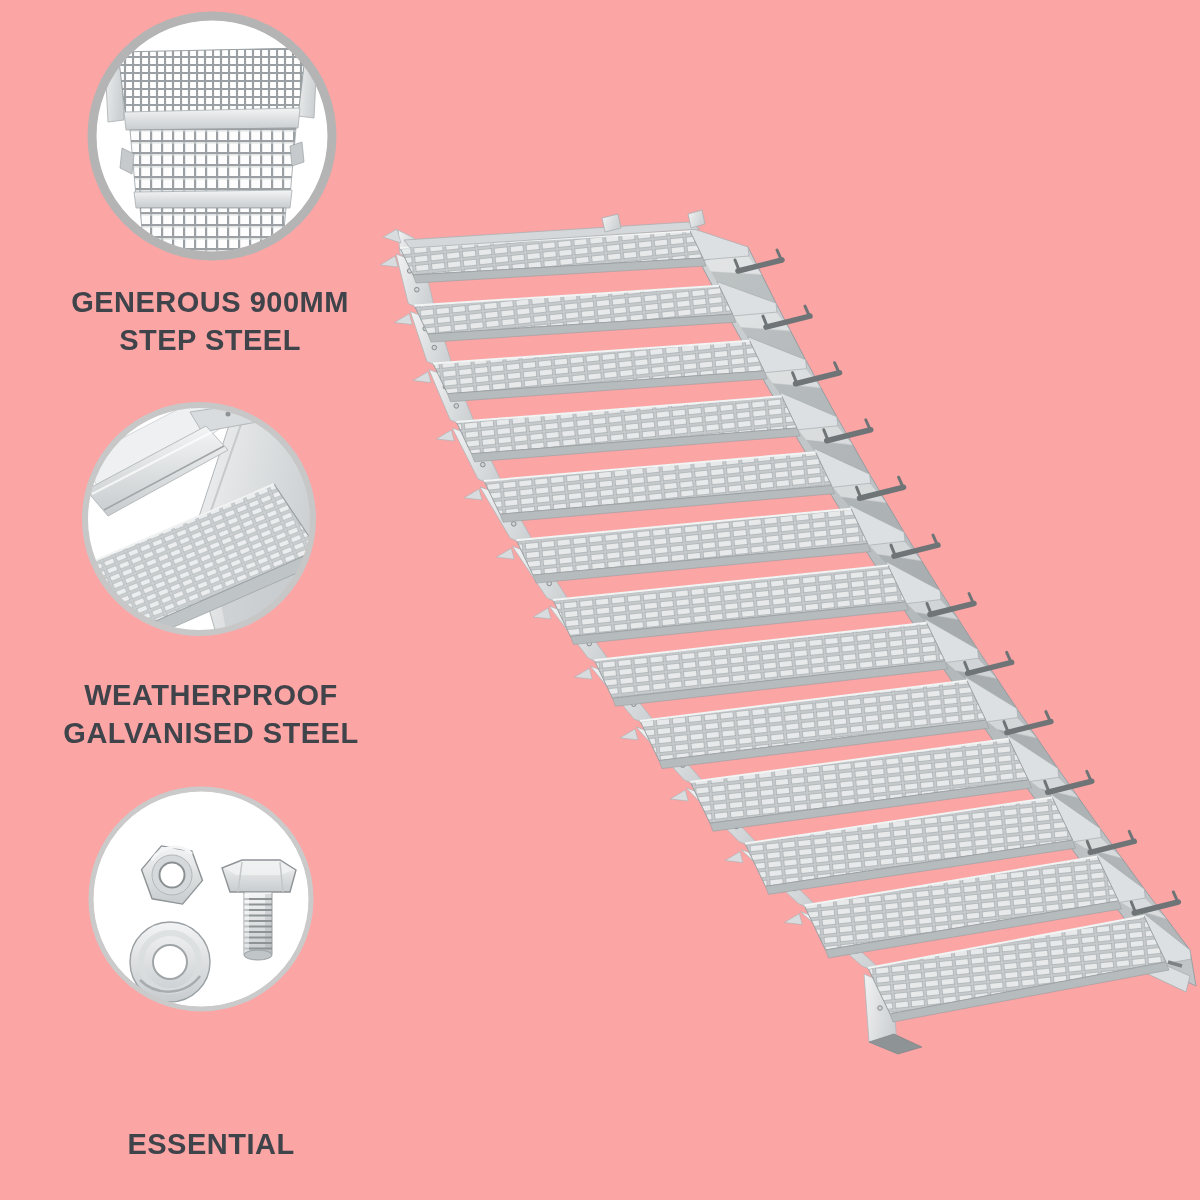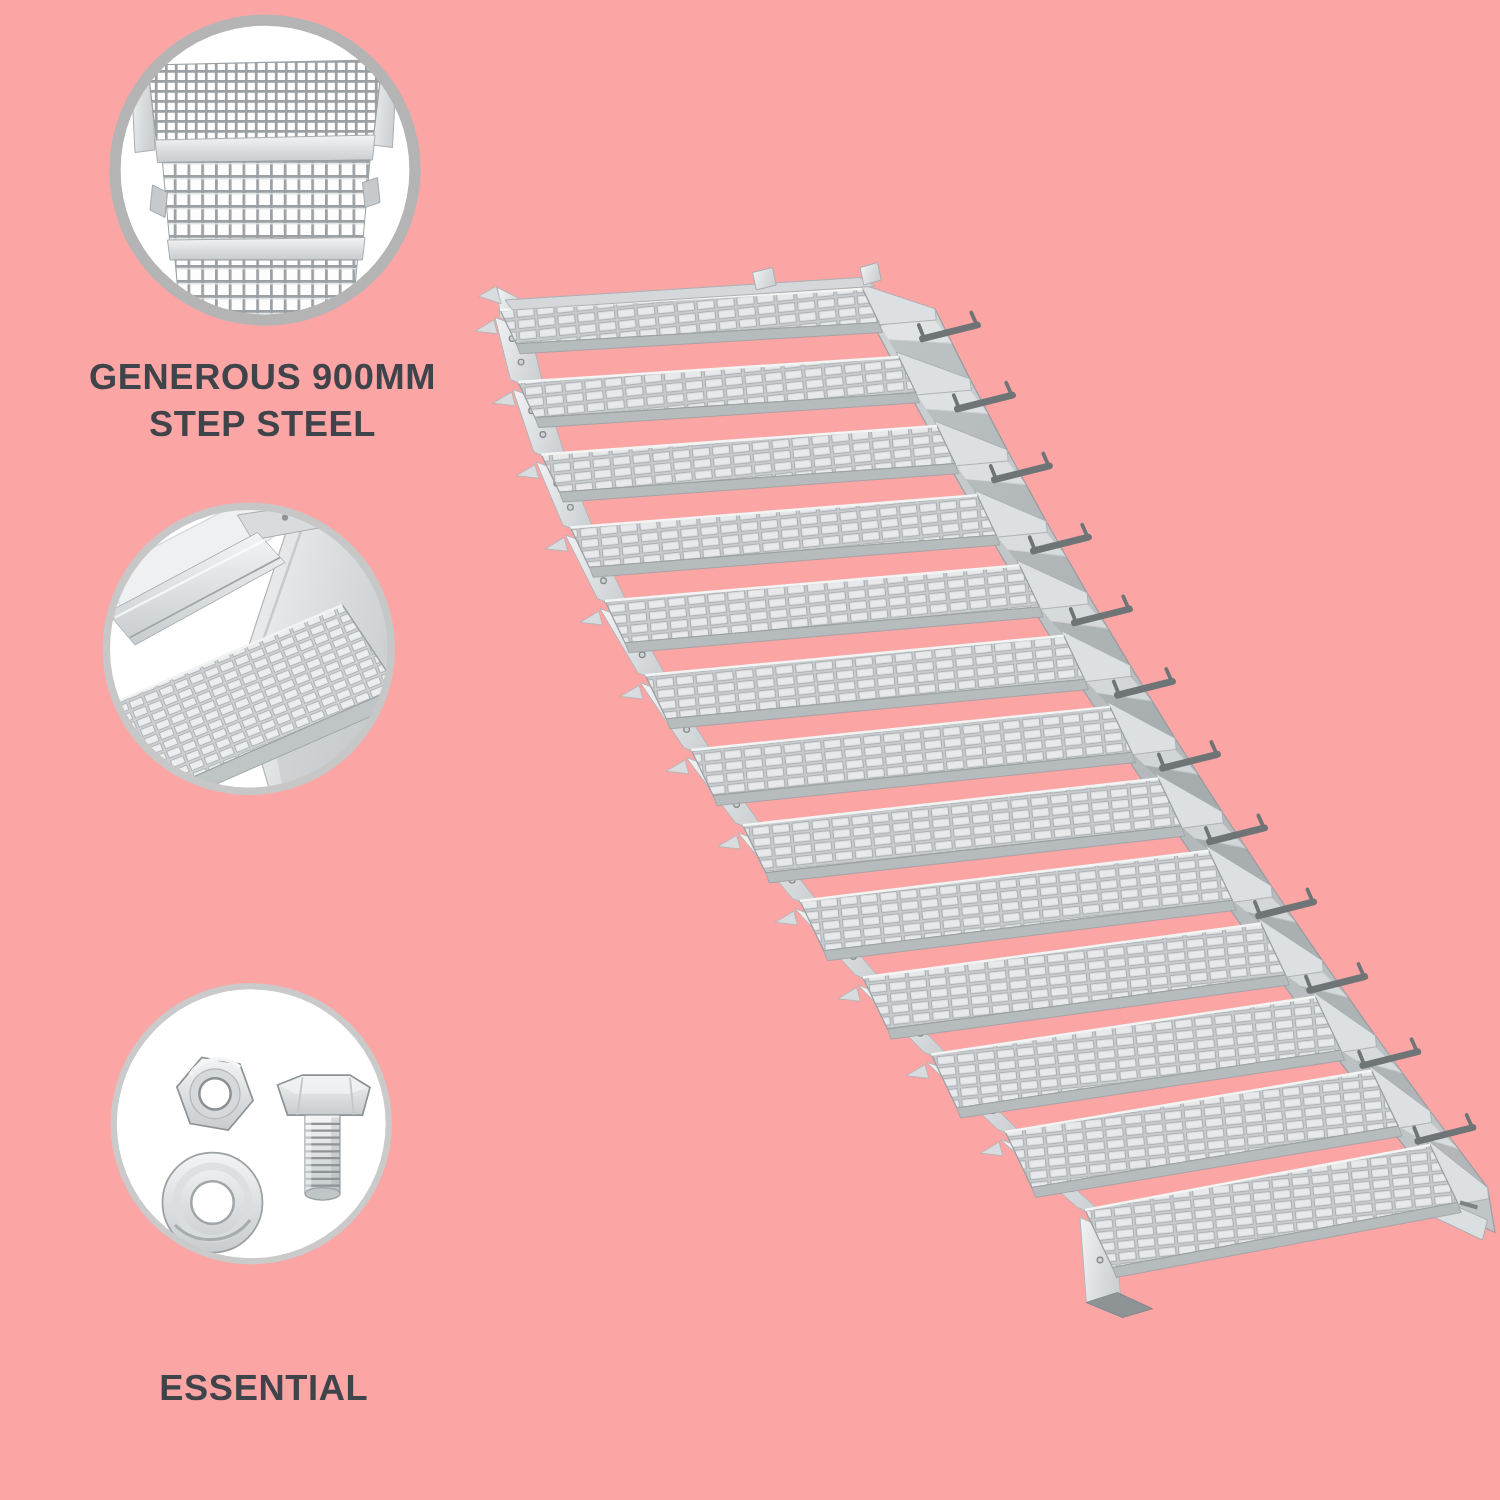--- a/index.html
+++ b/index.html
@@ -305,17 +305,21 @@
         <ellipse cx="174" cy="173" rx="14" ry="5" fill="#c0c5c7" stroke="#9aa0a3" stroke-width="1"></ellipse>
       </g>
       <circle cx="117" cy="117" r="110" fill="none" stroke="#cacaca" stroke-width="5"></circle>
     </svg>
   </div>
 
   <div class="caption" style="left: 15px; top: 284px; width: 390px; color: rgb(63, 67, 74);">
     <div class="cap-line">GENEROUS 900MM</div>
     <div class="cap-line">STEP STEEL</div>
   </div>
-  <div class="caption" style="left: 16px; top: 1093px; width: 390px; color: rgb(63, 67, 74);">
+  <div class="caption" style="left: 16px; top: 677px; width: 390px; color: rgb(63, 67, 74);">
+    <div class="cap-line">WEATHERPROOF</div>
+    <div class="cap-line">GALVANISED STEEL</div>
+  </div>
+  <div class="caption" style="left: 16px; top: 1126px; width: 390px; color: rgb(63, 67, 74);">
     <div class="cap-line">ESSENTIAL</div>
   </div>
 
 </div>
 
 </body></html>

